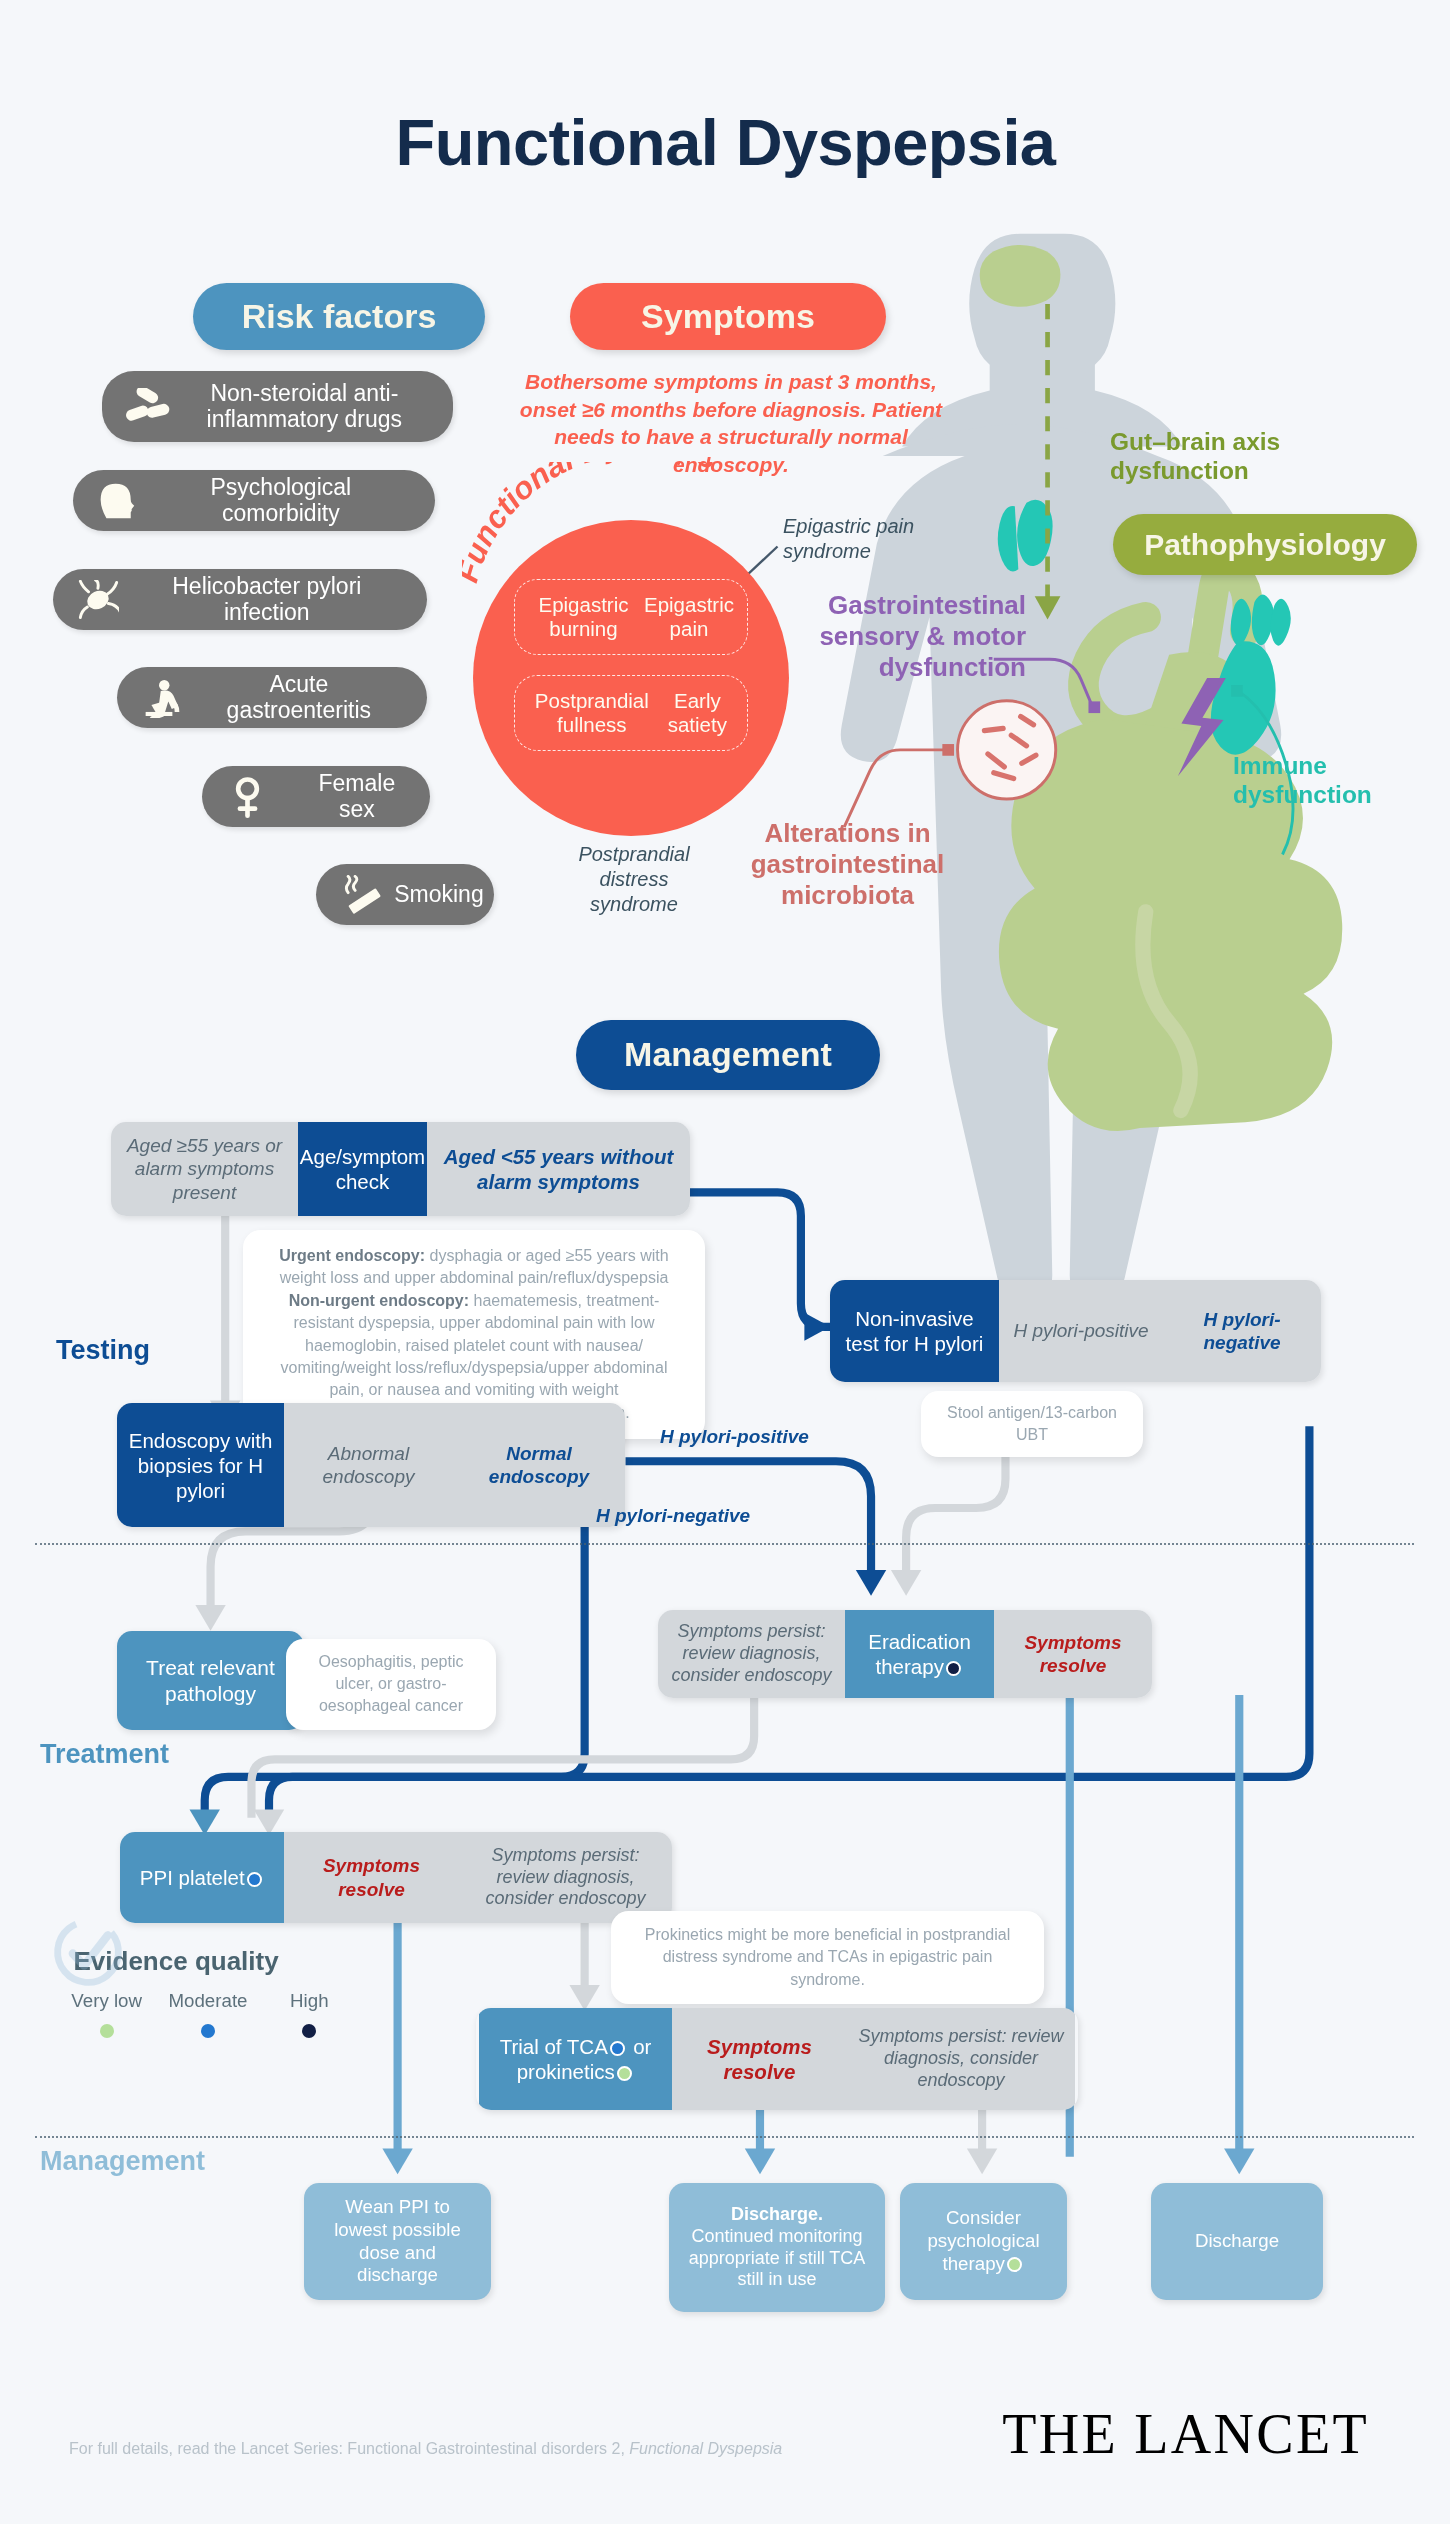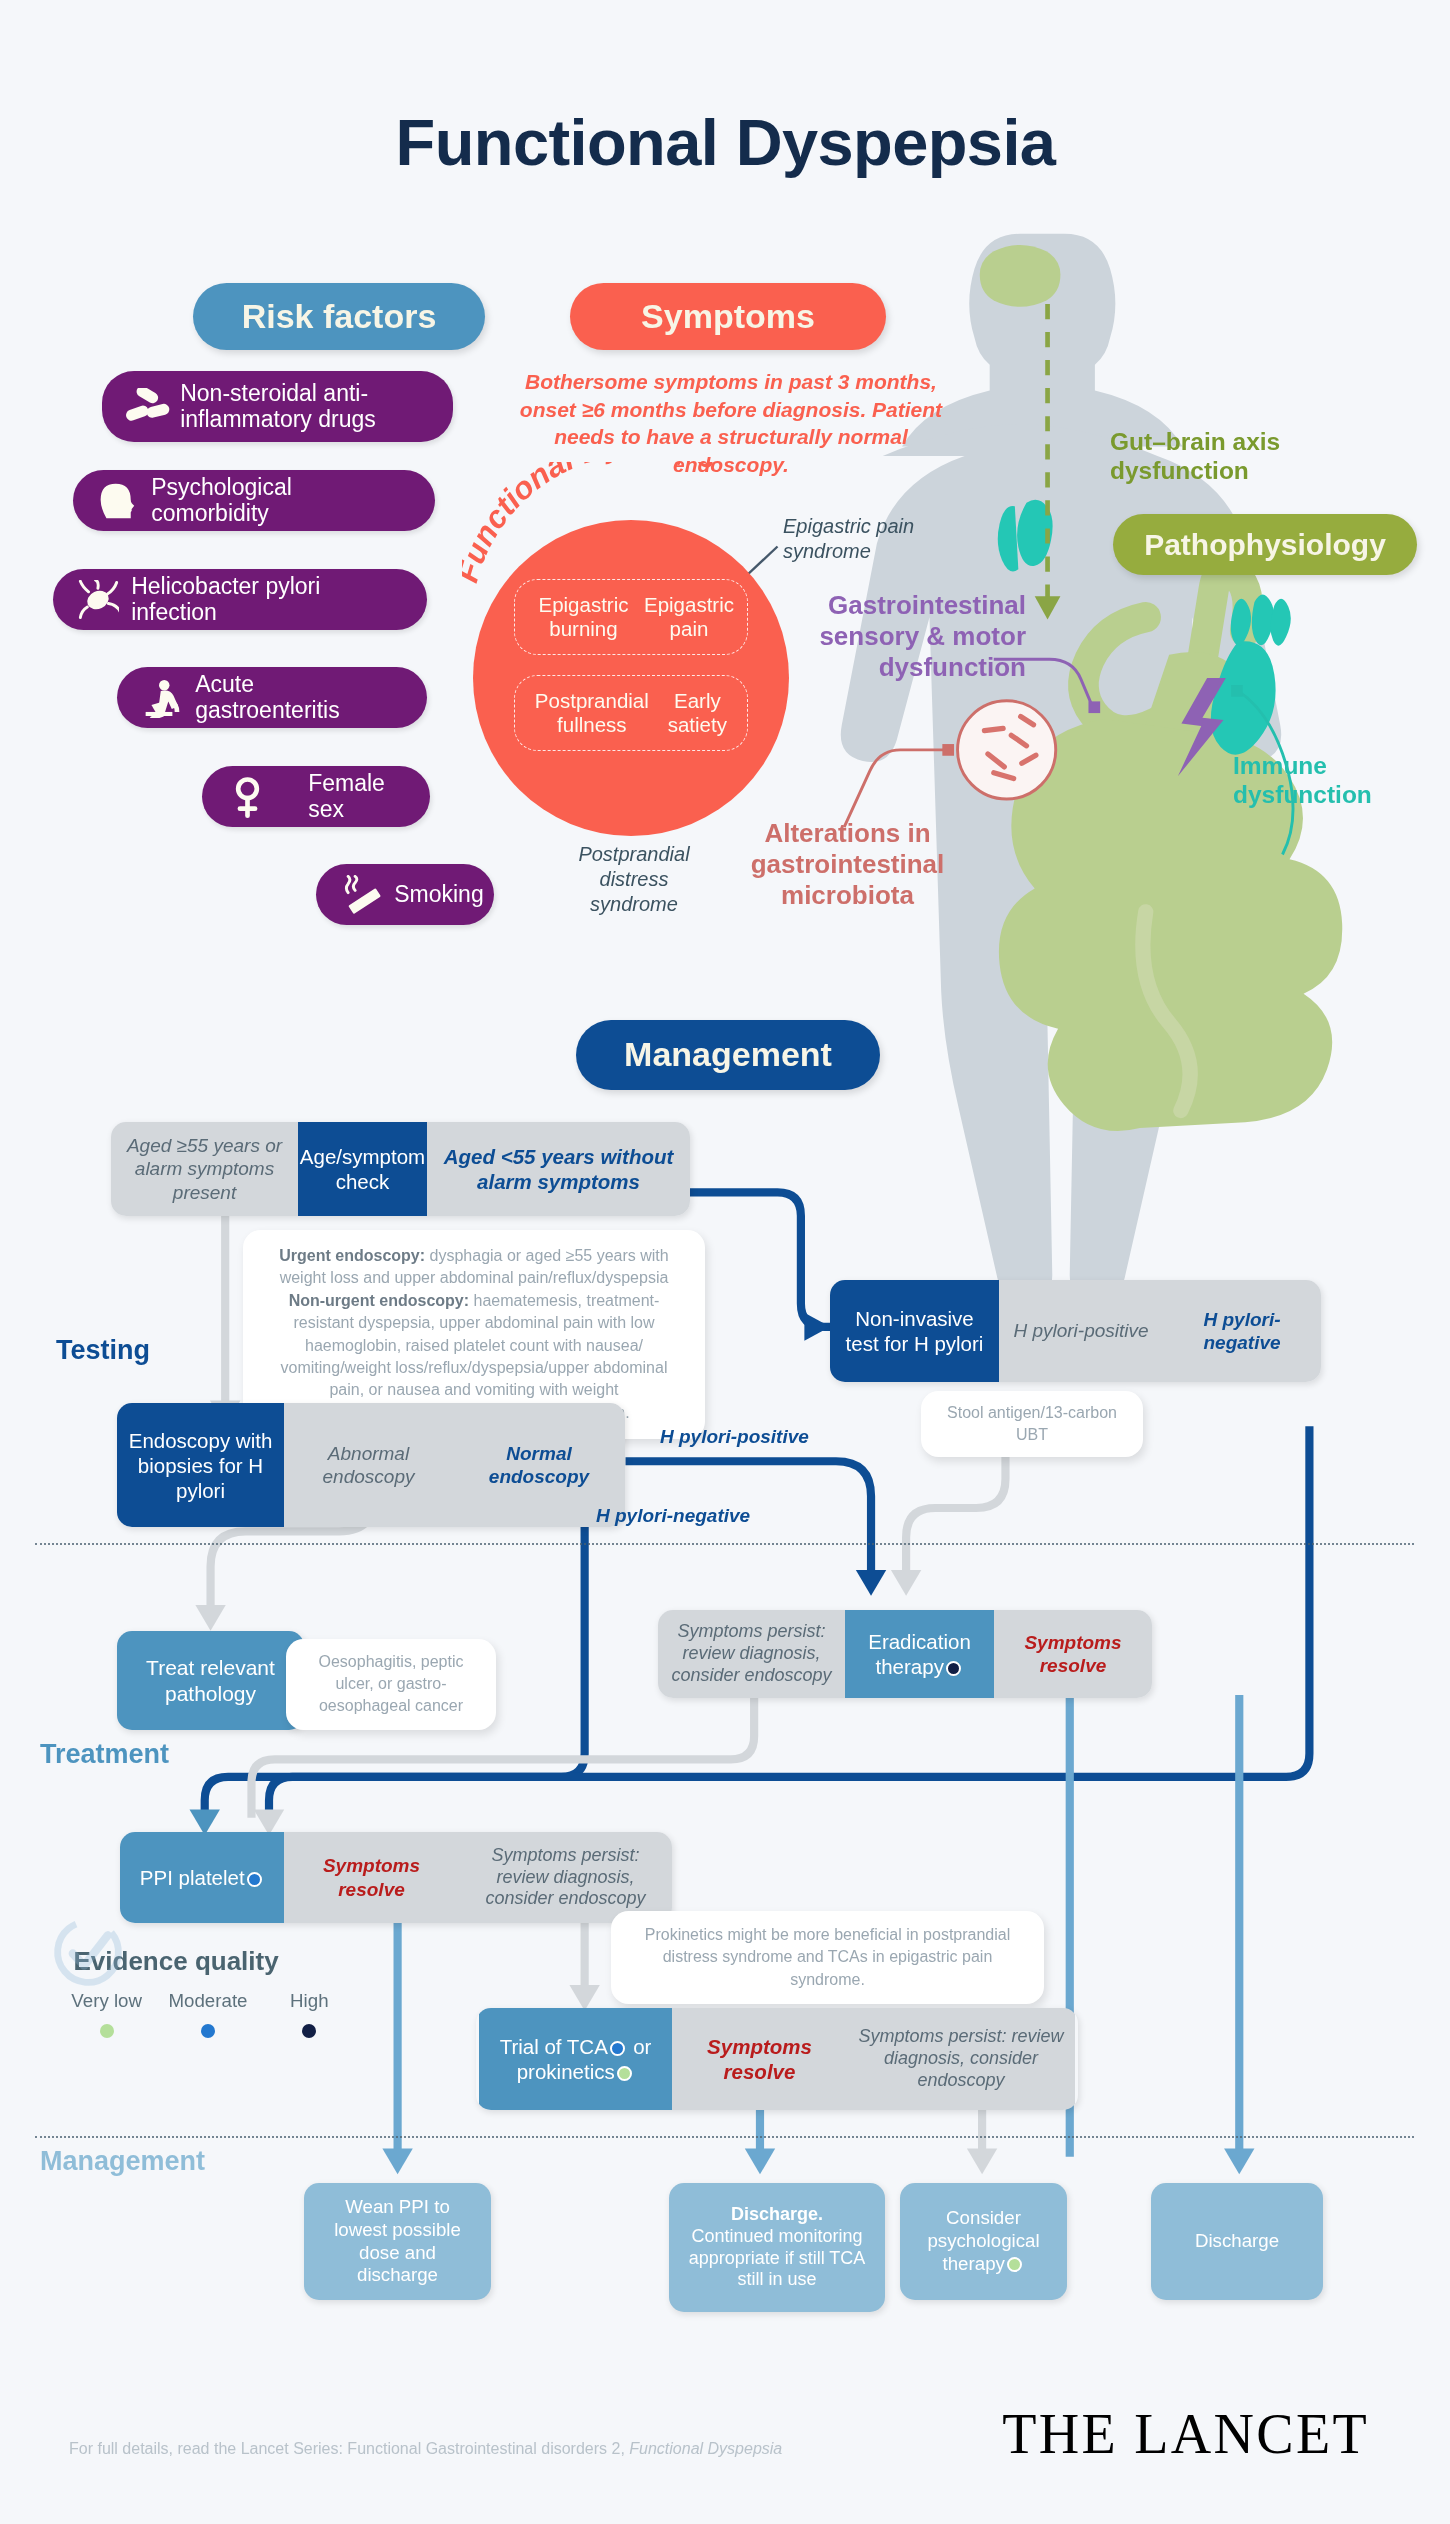--- a/index.html
+++ b/index.html
@@ -32,25 +32,26 @@
     line-height:1.05;
   }
   #hdr-risk   { left:193px; top:283px; width:292px; height:67px; background:#4d94bf; font-size:34px; }
   #hdr-symp   { left:570px; top:283px; width:316px; height:67px; background:#fa604f; font-size:34px; }
   #hdr-patho  { left:1113px; top:514px; width:304px; height:61px; background:#96ac3e; font-size:30px; }
   #hdr-manage { left:576px; top:1020px; width:304px; height:70px; background:#0d4d94; font-size:34px; }
 
   
   .rf {
     position:absolute; height:61px; border-radius:32px;
-    background:#701a75; color:#ffffff;
+    background:#737373; color:#ffffff;
     display:flex; align-items:center;
     padding-left:20px; padding-right:24.5px;
     font-size:23px; line-height:1.12;
     box-shadow: 1.8px 2.9px 5.8px rgba(0,0,0,.10);
+    text-align: center;
   }
   .rf .ico { width:50px; flex:0 0 50px; display:flex; align-items:center; justify-content:center; }
   .rf .lbl { padding-left:8.2px; }
   #rf0 { left:102px; top:371px;  width:351px; height:71px; }
   #rf1 { left:73px; top:470px;  width:362px; }
   #rf2 { left:53px;  top:569px;  width:374px; }
   #rf3 { left:117px; top:667px; width:310px; }
   #rf4 { left:202px; top:766px; width:228px;gap:28px; }
   #rf5 { left:316px; top:864px; width:178px; }
 

